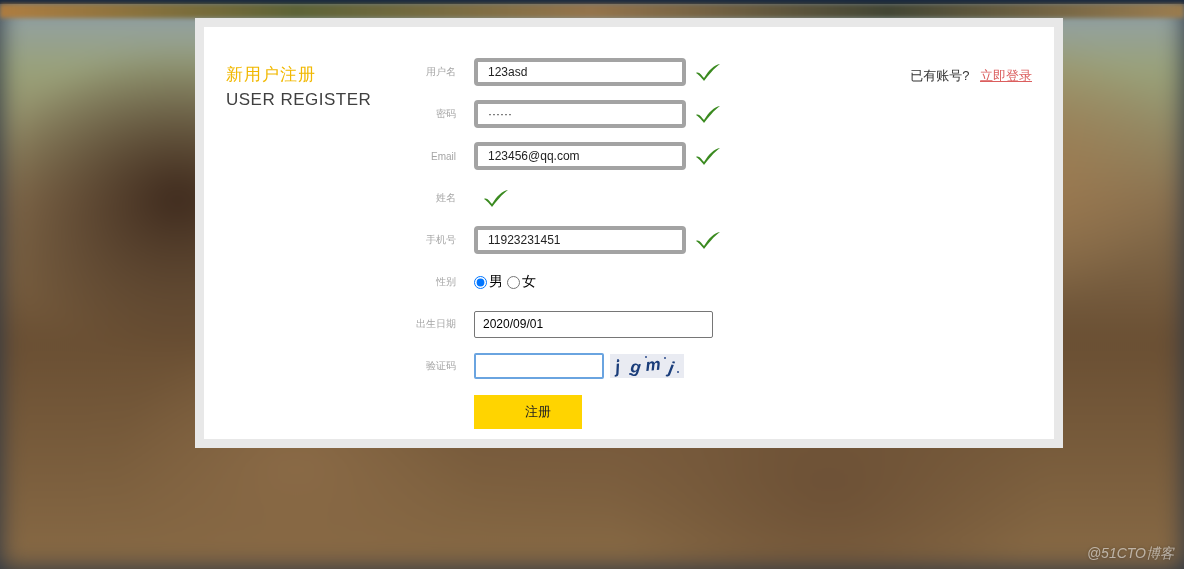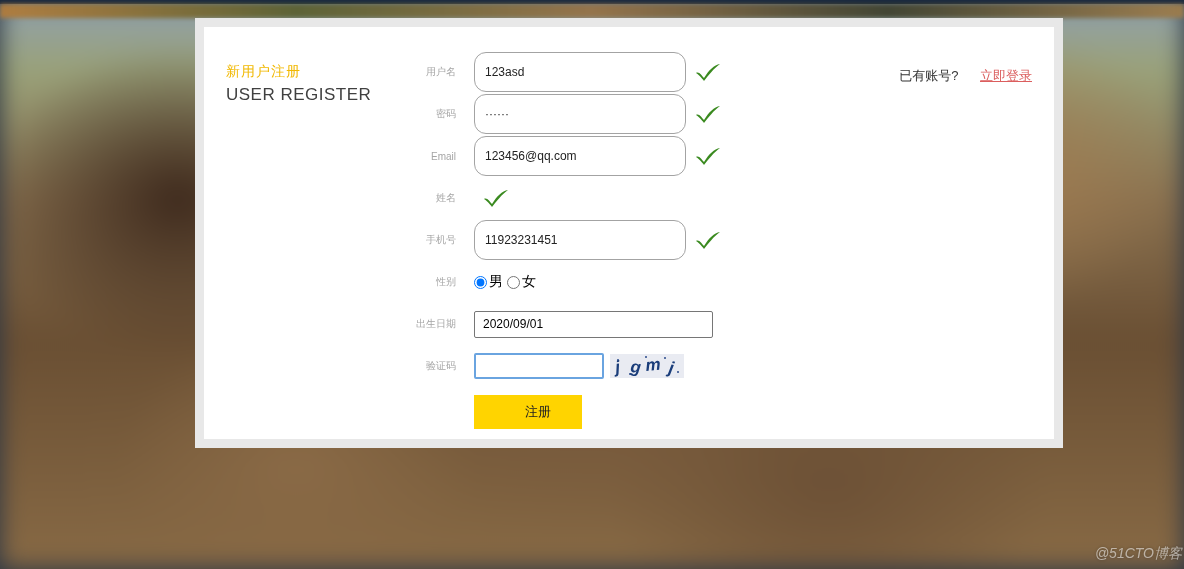--- a/index.html
+++ b/index.html
@@ -47,21 +47,21 @@
       border: 9px solid #e8e8e8;
       padding: 18px 22px;
       display: flex;
     }
     .left-col {
       width: 170px;
       padding-top: 18px;
     }
     .title-cn {
       color: #f1b800;
-      font-size: 14px;
+      font-size: 17px;
       font-weight: 400;
       letter-spacing: 1px;
     }
     .title-en {
       color: #404040;
       font-size: 17px;
       margin-top: 4px;
       letter-spacing: 0.5px;
     }
     .form-col {
@@ -75,23 +75,23 @@
     }
     .lbl {
       width: 78px;
       text-align: right;
       color: #a5a5a5;
       font-size: 10px;
       padding-right: 18px;
     }
     .txt {
       width: 212px;
-      height: 40px;
-      border: 1px solid #a3a3a3;
-      border-radius: 12px;
+      height: 28px;
+      border: 4px solid #a3a3a3;
+      border-radius: 4px;
       padding: 0 10px;
       font-size: 12px;
       color: #222;
       font-family: Arial, sans-serif;
     }
     .txt-date {
       width: 239px;
       height: 27px;
       border: 1px solid #767676;
       border-radius: 2px;
@@ -146,25 +146,25 @@
       width: 145px;
       padding-top: 22px;
       text-align: right;
       font-size: 13px;
       color: #333;
     }
     .login-link {
       color: #db5e5e;
       text-decoration: underline;
       cursor: pointer;
-      margin-left: 18px;
+      margin-left: 7px;
     }
     .watermark {
       position: absolute;
-      right: 2px;
+      right: 10px;
       bottom: 6px;
       color: rgba(255,255,255,0.55);
       font-size: 14px;
       font-style: italic;
       text-shadow: 0 0 3px rgba(0,0,0,0.3);
     }
   </style>
 </head>
 <body>
 

